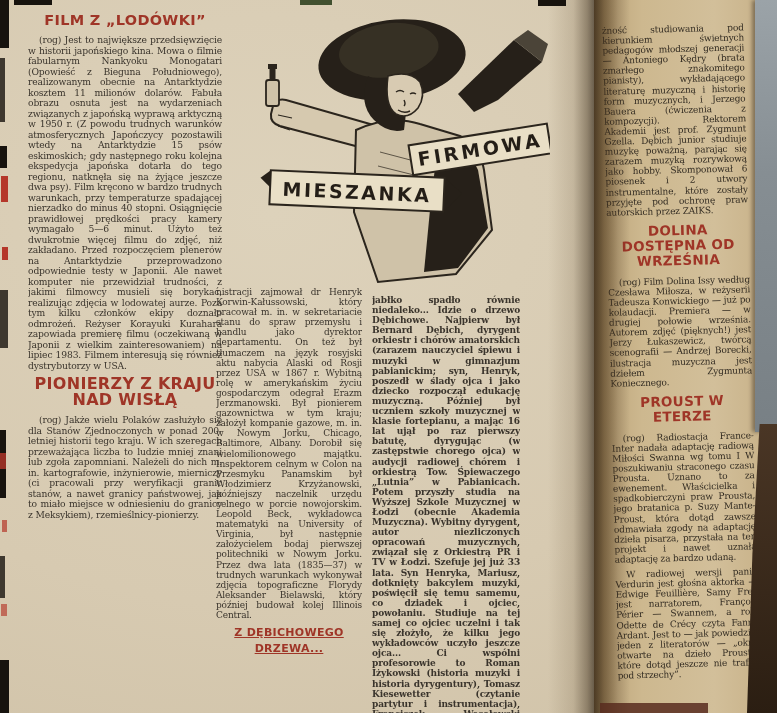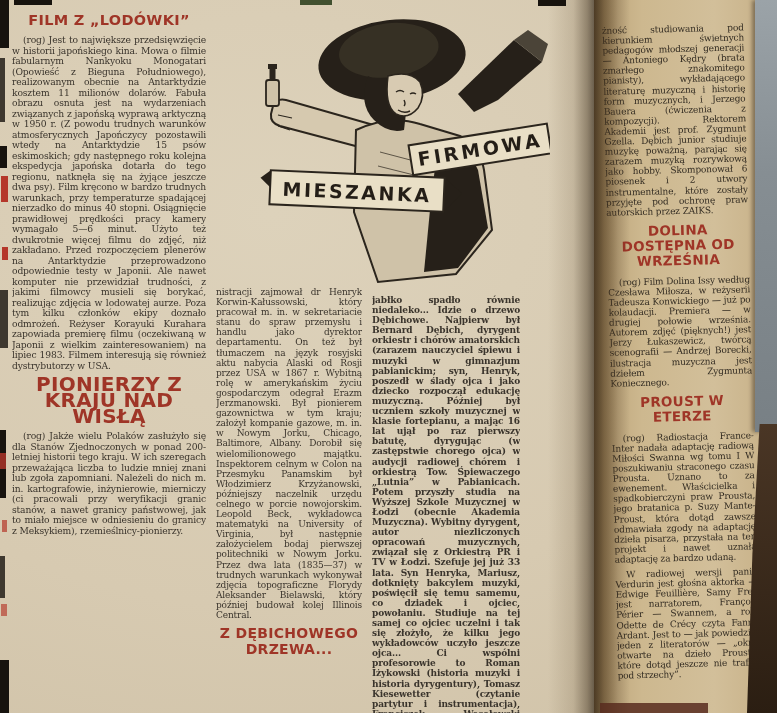--- a/index.html
+++ b/index.html
@@ -11,31 +11,31 @@
   .page{
     position:absolute;inset:0;
     background:radial-gradient(120% 100% at 35% 30%, #ddd2bb 0%, #d7cab1 55%, #cec0a5 100%);
   }
   
   .col{
     position:absolute;color:#3a342c;text-align:justify;overflow:hidden;
   }
   .col p{margin:3px 0 4px 0;text-indent:11px;}
   .col p.cont{text-indent:0;}
-  #c1{left:12px;top:8px;width:194px;height:700px;font-size:9.2px;line-height:10.5px;letter-spacing:-0.15px;}
+  #c1{left:28px;top:8px;width:194px;height:700px;font-size:9.2px;line-height:10.5px;letter-spacing:-0.15px;}
   #c2{left:216px;top:284px;width:146px;height:421px;}
   #c3{left:372px;top:292px;width:148px;height:421px;font-weight:bold;}
   .dense{font-size:9px;line-height:10.1px;letter-spacing:-0.15px;}
   .headline{
     font-family:"DejaVu Sans", sans-serif;font-weight:bold;color:#9f3527;
-    text-align:center;font-size:20px;line-height:16px;letter-spacing:.3px;
+    text-align:center;font-size:16px;line-height:16px;letter-spacing:.3px;
     margin:5px 0 7px;text-indent:0;
   }
   #c1 .headline.first{margin-top:4px;font-size:14.5px;}
-  #c2 .headline{font-size:14px;}
+  #c2 .headline{font-size:11px;text-decoration:underline;}
   
   .right-page{
     position:absolute;left:594px;top:0;width:183px;height:713px;
     background:linear-gradient(90deg,#6e5a3d 0px,#a68c61 10px,#c3ac82 24px,#cdb88f 48px,#d2bf9a 120px,#c6af85 183px);
   }
   .rp-inner{
     position:absolute;left:16px;top:24px;width:142px;height:680px;
     transform:rotate(-1.4deg);color:#332c22;text-align:justify;overflow:hidden;
   }
   .rp-inner p{margin:0 0 5px 0;text-indent:11px;}

